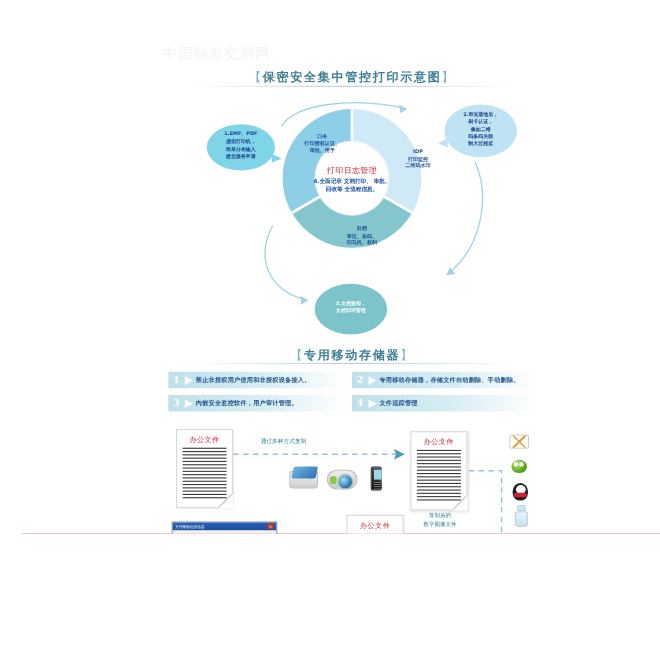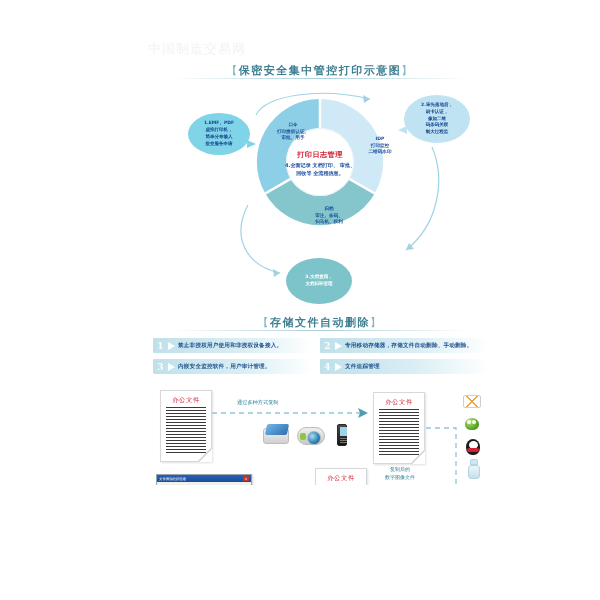--- a/index.html
+++ b/index.html
@@ -64,21 +64,21 @@
     width: 68px; height: 68px;
     border-radius: 50%;
     background: #ffffff;
     box-shadow: 0 0 0 1px #eaf3f6 inset;
   }
   .center-title {
     position: absolute; left: 33px; top: 48px; width: 68px;
     text-align: center;
     color: #cf2233;
     font-size: 7.2px;
-    font-weight: bold;
+    font-weight: normal;
     letter-spacing: .4px;
   }
   .center-body {
     position: absolute; left: 30px; top: 60px; width: 74px;
     text-align: center;
     color: #1a4fa0;
     font-size: 5.1px;
     line-height: 1.5;
     font-weight: bold;
   }
@@ -451,21 +451,21 @@
   <svg class="arc-arrow" style="left:150px; top:85px; width:320px; height:215px;" viewBox="0 0 320 215">
     <path d="M86 30 C 96 10, 150 2, 200 14" fill="none" stroke="#9fd3e4" stroke-width="1.2"></path>
     <polygon points="200,14 193,10 194,18" fill="#9fd3e4"></polygon>
     <path d="M262 62 C 276 95, 268 140, 236 165" fill="none" stroke="#9fd3e4" stroke-width="1.2"></path>
     <polygon points="236,165 244,164 239,158" fill="#9fd3e4"></polygon>
     <path d="M78 120 C 62 150, 74 180, 110 188" fill="none" stroke="#9fd3e4" stroke-width="1.2"></path>
     <polygon points="110,188 103,184 104,192" fill="#9fd3e4"></polygon>
   </svg>
 
   <div class="sec-head" id="head2">
-    <span class="brk">【</span><span>存储文件自动删除</span><span class="brk">】</span>
+    <span class="brk">【</span><span>专用移动存储器</span><span class="brk">】</span>
   </div>
   <div class="sec-rule" id="rule2"></div>
 
   <div class="bullet" id="b1">
     <span class="num">1</span>
     <span class="tri"></span>
     <span class="btxt">禁止非授权用户使用和非授权设备接入。</span>
   </div>
   <div class="bullet" id="b2">
     <span class="num">2</span>

